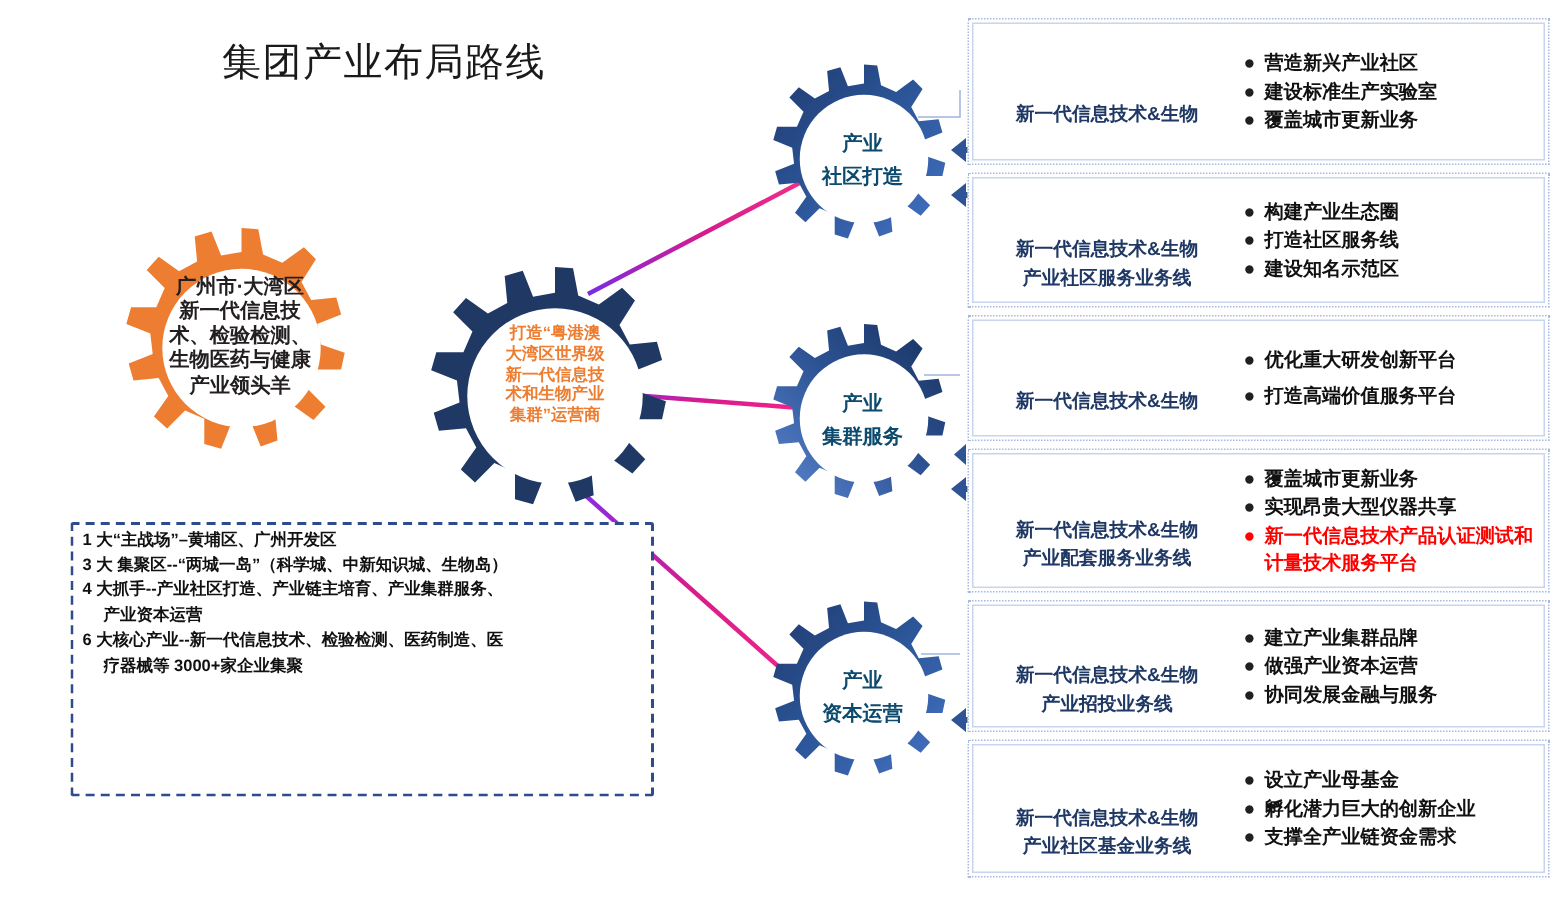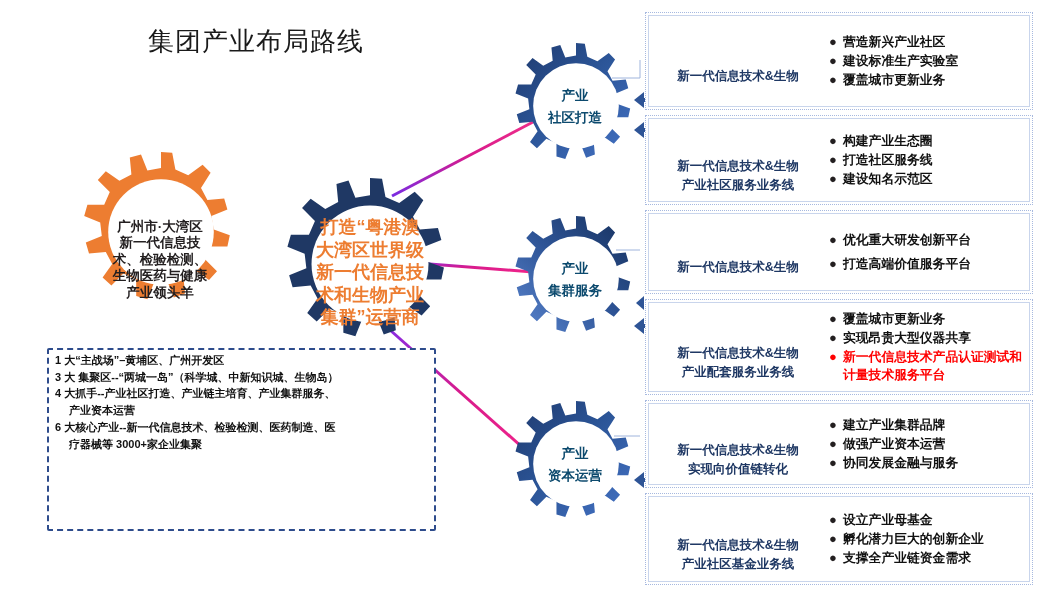--- a/index.html
+++ b/index.html
@@ -24,25 +24,25 @@
   #art{position:absolute;left:0;top:0;width:1041px;height:600px;}
 
   
   .gear-label{
     position:absolute;text-align:center;
     font-weight:700;line-height:1.22;
     pointer-events:none;
   }
   .gear-label.orange-hub{
     left:84px;top:183px;width:152px;
-    font-size:13.5px;color:#231f20;margin-top:36px;
+    font-size:13.5px;color:#231f20;
   }
   .gear-label.center-hub{
     left:296px;top:216px;width:148px;
-    font-size:18px;color:#ED7D31;line-height:1.25;
+    font-size:11px;color:#ED7D31;line-height:1.25;
   }
   .gear-label.blue-hub{
     width:110px;font-size:13.5px;color:#0c4a6e;line-height:1.6;
   }
   .gear-label.bg1{left:520px;top:85px;}
   .gear-label.bg2{left:520px;top:258px;}
   .gear-label.bg3{left:520px;top:443px;}
 
   
   .note-box{
@@ -320,21 +320,21 @@
           <span class="txt">新一代信息技术产品认证测试和计量技术服务平台</span>
         </div>
       </div>
     </div>
   </div>
 
   <div class="panel p5">
     <div class="panel-inner">
       <div class="panel-label">
         <span class="l2">新一代信息技术&amp;生物</span>
-        <span class="l2">实现向价值链转化</span>
+        <span class="l2">产业招投业务线</span>
       </div>
       <div class="panel-items">
         <div class="bullet-row">
           <span class="dot">●</span>
           <span class="txt">建立产业集群品牌</span>
         </div>
         <div class="bullet-row">
           <span class="dot">●</span>
           <span class="txt">做强产业资本运营</span>
         </div>

